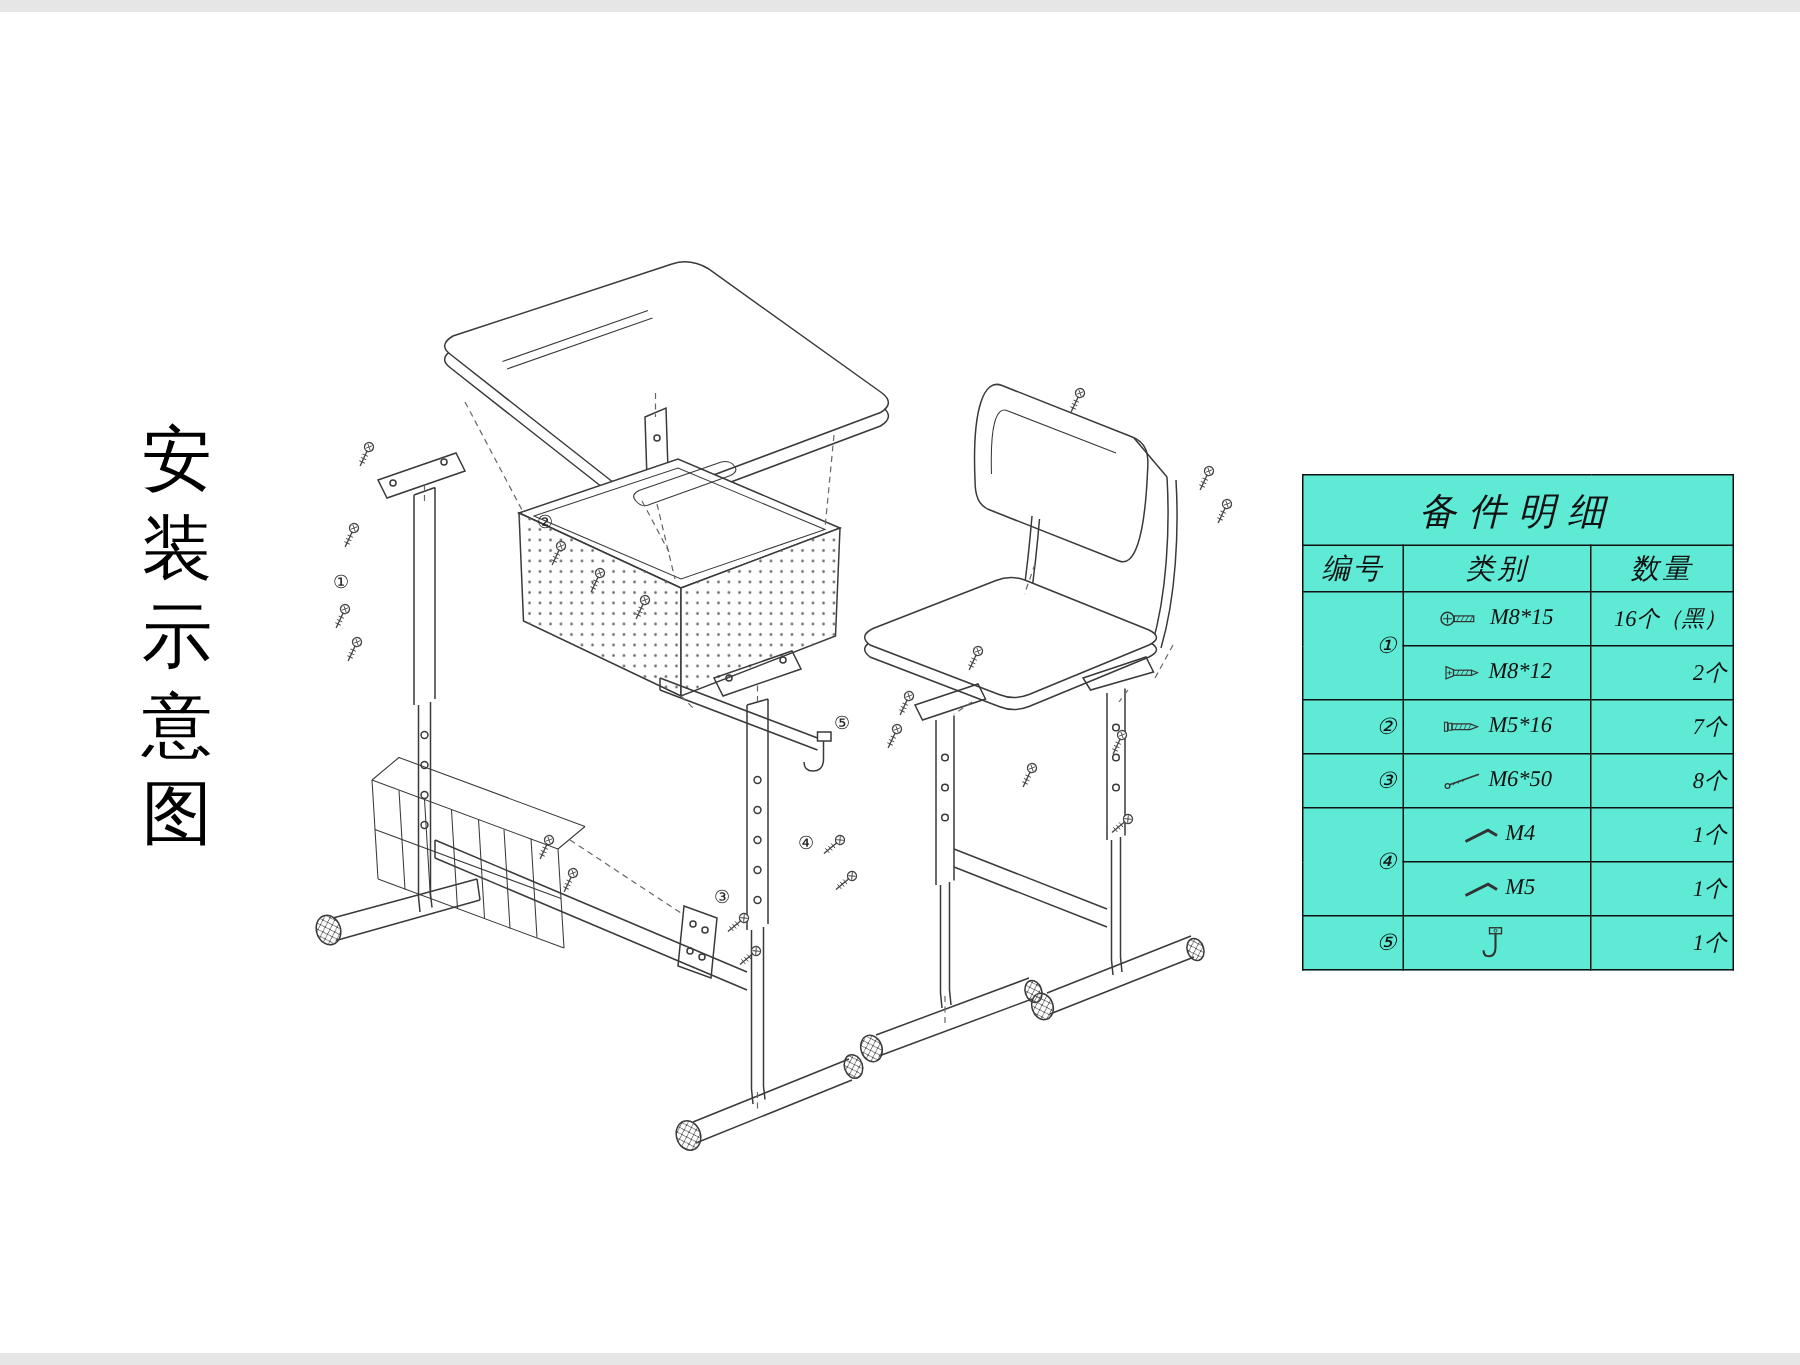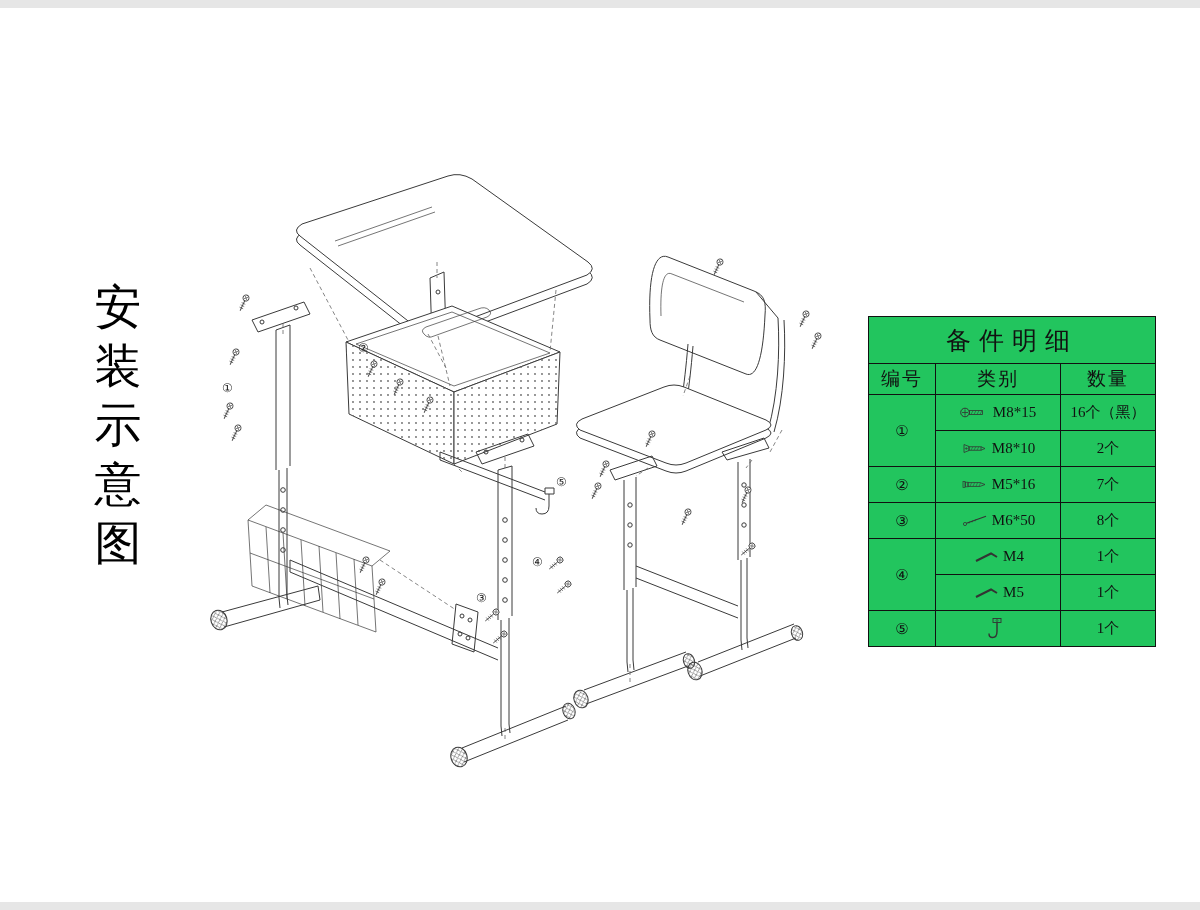--- a/index.html
+++ b/index.html
@@ -15,25 +15,25 @@
   
   svg.diagram{position:absolute;left:0;top:0;}
   .ln{fill:none;stroke:#3a3a3a;stroke-width:1;}
   .lnth{fill:none;stroke:#3a3a3a;stroke-width:0.7;}
   .panel{fill:#fff;stroke:#3a3a3a;stroke-width:1;}
   .dash{fill:none;stroke:#666;stroke-width:0.8;stroke-dasharray:4 3;}
   .callout{font-size:12px;fill:#222;font-family:"Liberation Serif",serif;}
 
   
   .parts{position:absolute;left:868px;top:316px;}
-  .parts table{border-collapse:collapse;background:#22c55e;}
+  .parts table{border-collapse:collapse;background:#5eead4;font-style:italic;}
   .parts td{border:1px solid #111;text-align:center;vertical-align:middle;padding:0 4px;}
   .t-title{font-size:25px;height:46px;letter-spacing:8px;}
   .t-head td{font-size:19px;height:30px;letter-spacing:2px;}
-  .t-body td{font-size:15px;height:35px;}
+  .t-body td{font-size:15px;height:35px;text-align:right;}
   .c-no{width:58px;} .c-type{width:116px;} .c-qty{width:86px;margin-left:24px;}
   .cellwrap{display:flex;align-items:center;justify-content:center;gap:3px;}
   .icon{display:inline-flex;align-items:center;}
   .no-cell{font-size:17px;}
 </style>
 </head>
 <body>
 
 <div class="canvas">
   <div class="edge-bar edge-top"></div>
@@ -294,21 +294,21 @@
           <span class="cellwrap">
             <span class="icon">
               <svg width="28" height="13" viewBox="0 0 28 13">
                 <path d="M3 2.5 L3 10.5 L8 8.5 L8 4.5 Z" fill="none" stroke="#333" stroke-width="0.8"></path>
                 <path d="M3.8 6.5h3M5.3 5v3" stroke="#333" stroke-width="0.6" fill="none"></path>
                 <rect x="8" y="4.8" width="12" height="3.4" fill="none" stroke="#333" stroke-width="0.8"></rect>
                 <path d="M10 8.2l1.8-3.4M13 8.2l1.8-3.4M16 8.2l1.8-3.4" stroke="#333" stroke-width="0.5" fill="none"></path>
                 <path d="M20 4.8 L24 6.5 L20 8.2" fill="none" stroke="#333" stroke-width="0.8"></path>
               </svg>
             </span>
-            <span>M8*10</span>
+            <span>M8*12</span>
           </span>
         </td>
         <td>2个</td>
       </tr>
 
       <tr class="t-body">
         <td class="no-cell">②</td>
         <td>
           <span class="cellwrap">
             <span class="icon">

